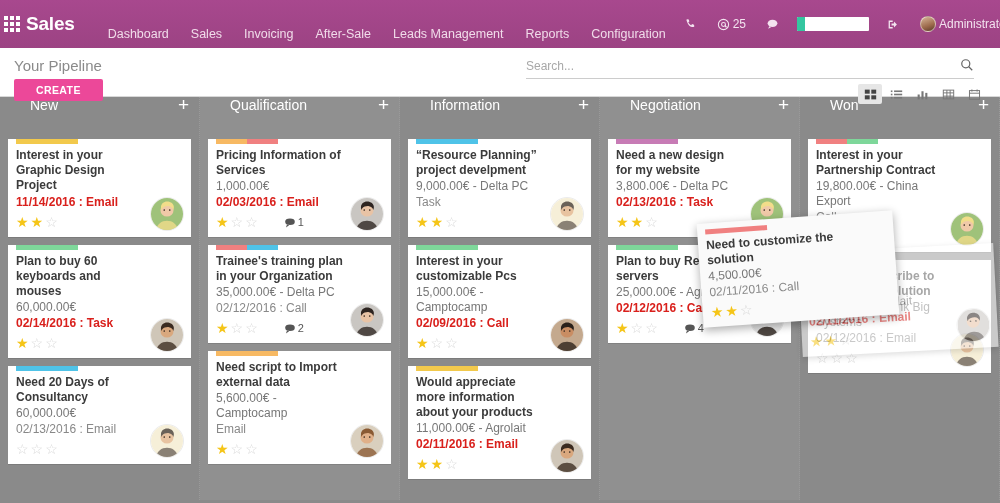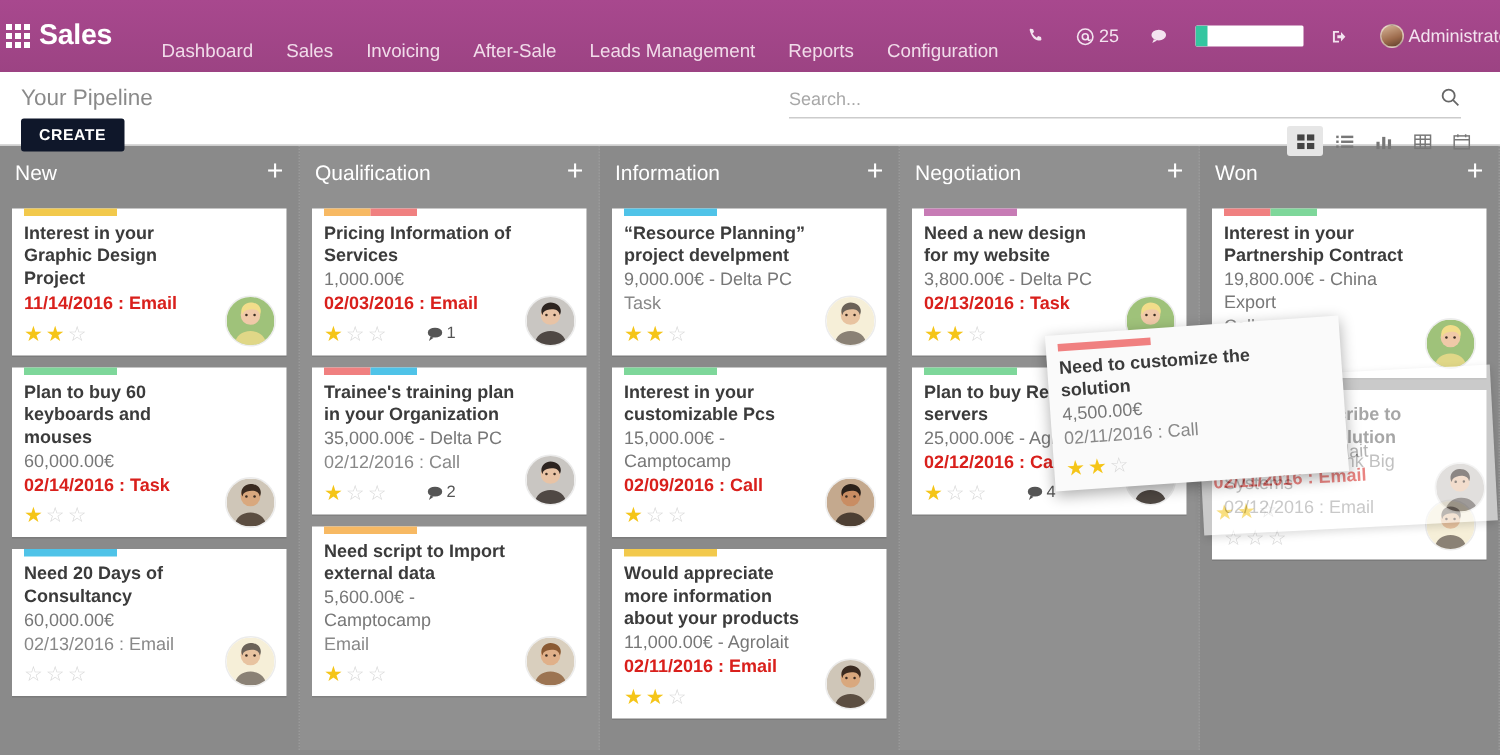--- a/index.html
+++ b/index.html
@@ -63,22 +63,22 @@
   .control-panel {
     background: #fff; border-bottom: 1px solid #d8d8d8;
     height: 49px; position: relative; padding: 0 14px;
     z-index: 50;
   }
   .cp-title {
     font-size: 15px; color: #8a8a8a; padding-top: 9px; font-weight: normal;
   }
   .btn-create {
     margin-top: 5px; display: inline-block;
-    background: #0f172a; color: #fff; font-size: 10.5px; font-weight: bold;
-    letter-spacing: .4px; padding: 5px 12px; border: none; border-radius: 2px;
+    background: #ec4899; color: #fff; font-size: 10.5px; font-weight: bold;
+    letter-spacing: .4px; padding: 5px 22px; border: none; border-radius: 2px;
     cursor: pointer;
   }
   .searchview {
     position: absolute; right: 26px; top: 10px; width: 448px;
     border-bottom: 1px solid #ccc; display: flex; align-items: center;
     padding-bottom: 4px; cursor: text;
   }
   .searchview input {
     border: none; outline: none; flex: 1; font-size: 12px; color: #444;
     font-family: "Liberation Sans", sans-serif; background: transparent;
@@ -100,22 +100,22 @@
   .kanban {
     display: flex; height: calc(503px - 36px - 64px);
     background: #8a8a8a; position: relative;
   }
   .kcol {
     width: 200px; flex: none; border-right: 1px dotted #9a9a9a;
     display: flex; flex-direction: column; min-width: 0;
   }
   .kcol.alt { background: #909090; }
   .kcol-header {
-    height: 36px; display: flex; align-items: center;
-    padding: 0 10px; flex: none;
+    height: 36px; display: flex; 
+    padding: 0 10px; flex: none; margin-left: 20px;
   }
   .kcol-title {
     color: #fff; font-size: 14px; flex: 1;
     overflow: hidden; text-overflow: ellipsis; white-space: nowrap;
   }
   .kcol-add {
     color: #fff; font-size: 19px; line-height: 16px; font-weight: 300;
     cursor: pointer; padding-left: 6px;
   }
   .kcol-body { padding: 0 8px; overflow: hidden; }

